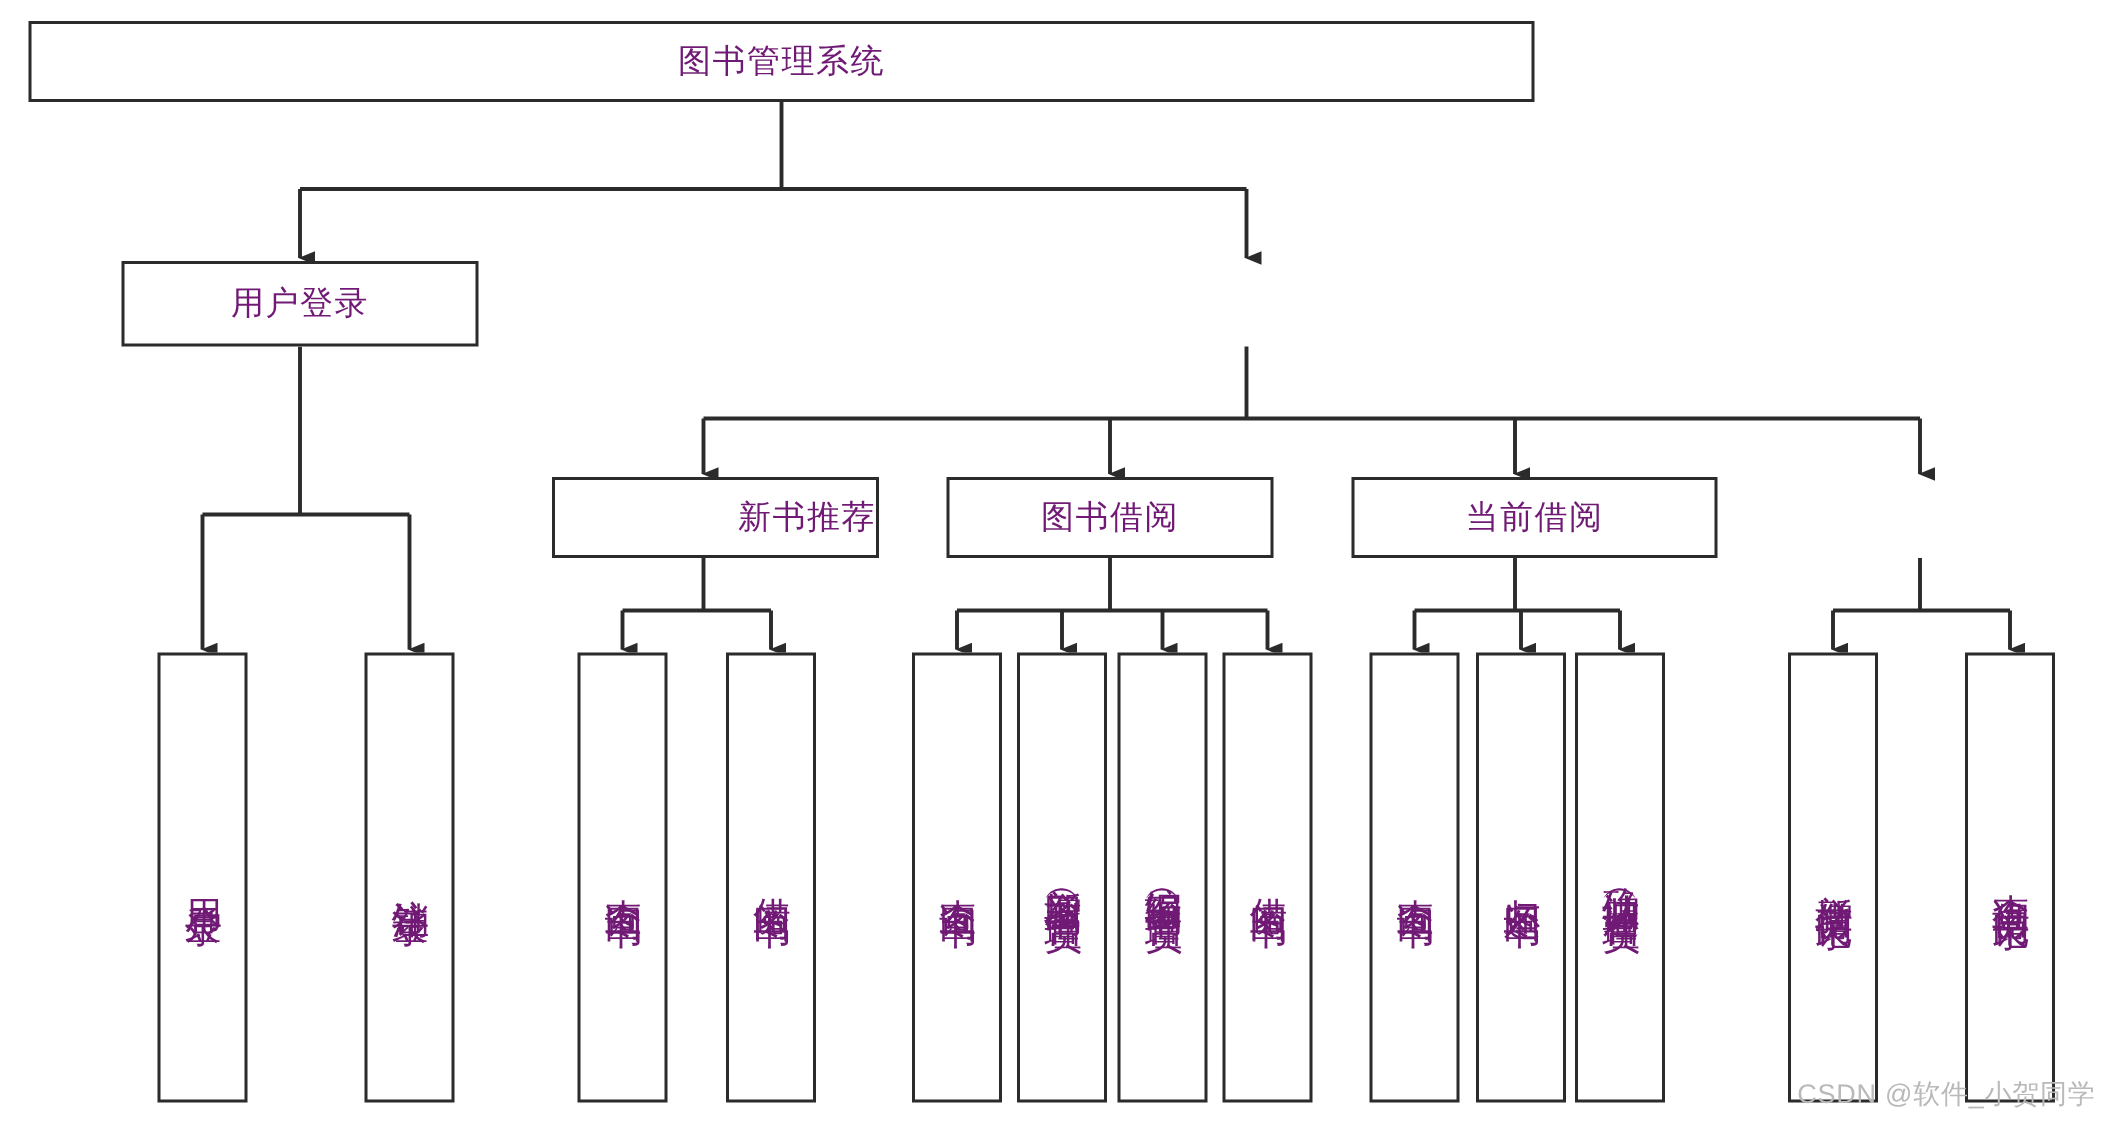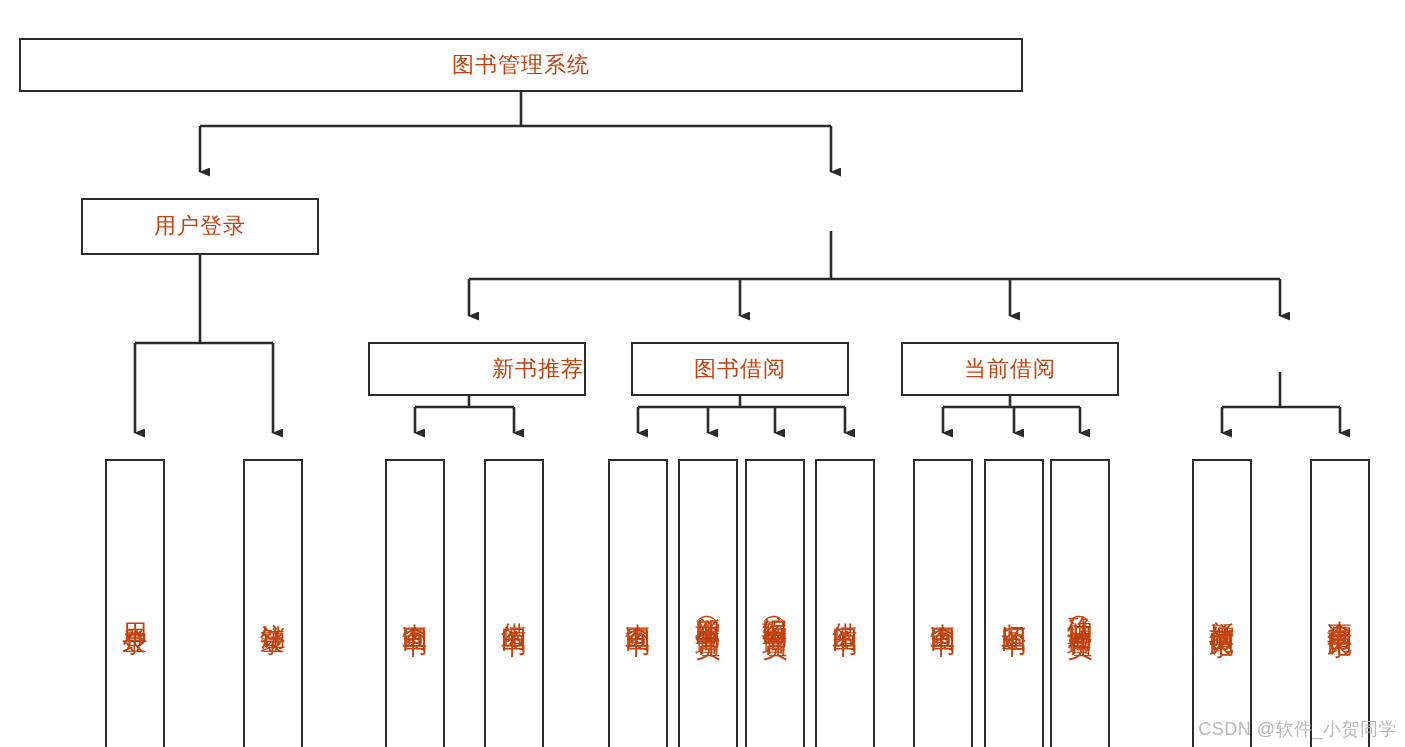--- a/index.html
+++ b/index.html
@@ -26,22 +26,21 @@
     pointer-events: none;
   }
   .node {
     position: absolute;
     box-sizing: border-box;
     border: 2px solid #2b2b2b;
     background: #ffffff;
     display: flex;
     align-items: center;
     justify-content: center;
-    color: #c2410c;
-    margin-top: 24px;
+    color: #701a75;
   }
   .node.horiz {
     font-size: 22px;
     letter-spacing: 1px;
     line-height: 1.2;
   }
   .node.vert {
     writing-mode: vertical-rl;
     text-orientation: upright;
     font-size: 25px;
@@ -122,21 +121,21 @@
   <div class="node horiz" style="left: 81px; top: 174px; width: 238px; height: 57px;">
       <span>用户登录</span>
     </div>
 
   <div class="node horiz" style="left: 368px; top: 318px; width: 218px; height: 54px; justify-content: flex-end;">
       <span>新书推荐</span>
     </div>
   <div class="node horiz" style="left: 631px; top: 318px; width: 218px; height: 54px;">
       <span>图书借阅</span>
     </div>
-  <div class="node horiz" style="left: 901px; top: 318px; width: 218px; height: 54px;">
+  <div class="node horiz" style="left: 901px; top: 318px; width: 244px; height: 54px;">
       <span>当前借阅</span>
     </div>
 
   <div class="node vert" style="left: 105px; top: 435px; width: 60px; height: 300px;">
       <span class="vtext">用户登录</span>
     </div>
   <div class="node vert" style="left: 243px; top: 435px; width: 60px; height: 300px;">
       <span class="vtext">注销登录</span>
     </div>
 

